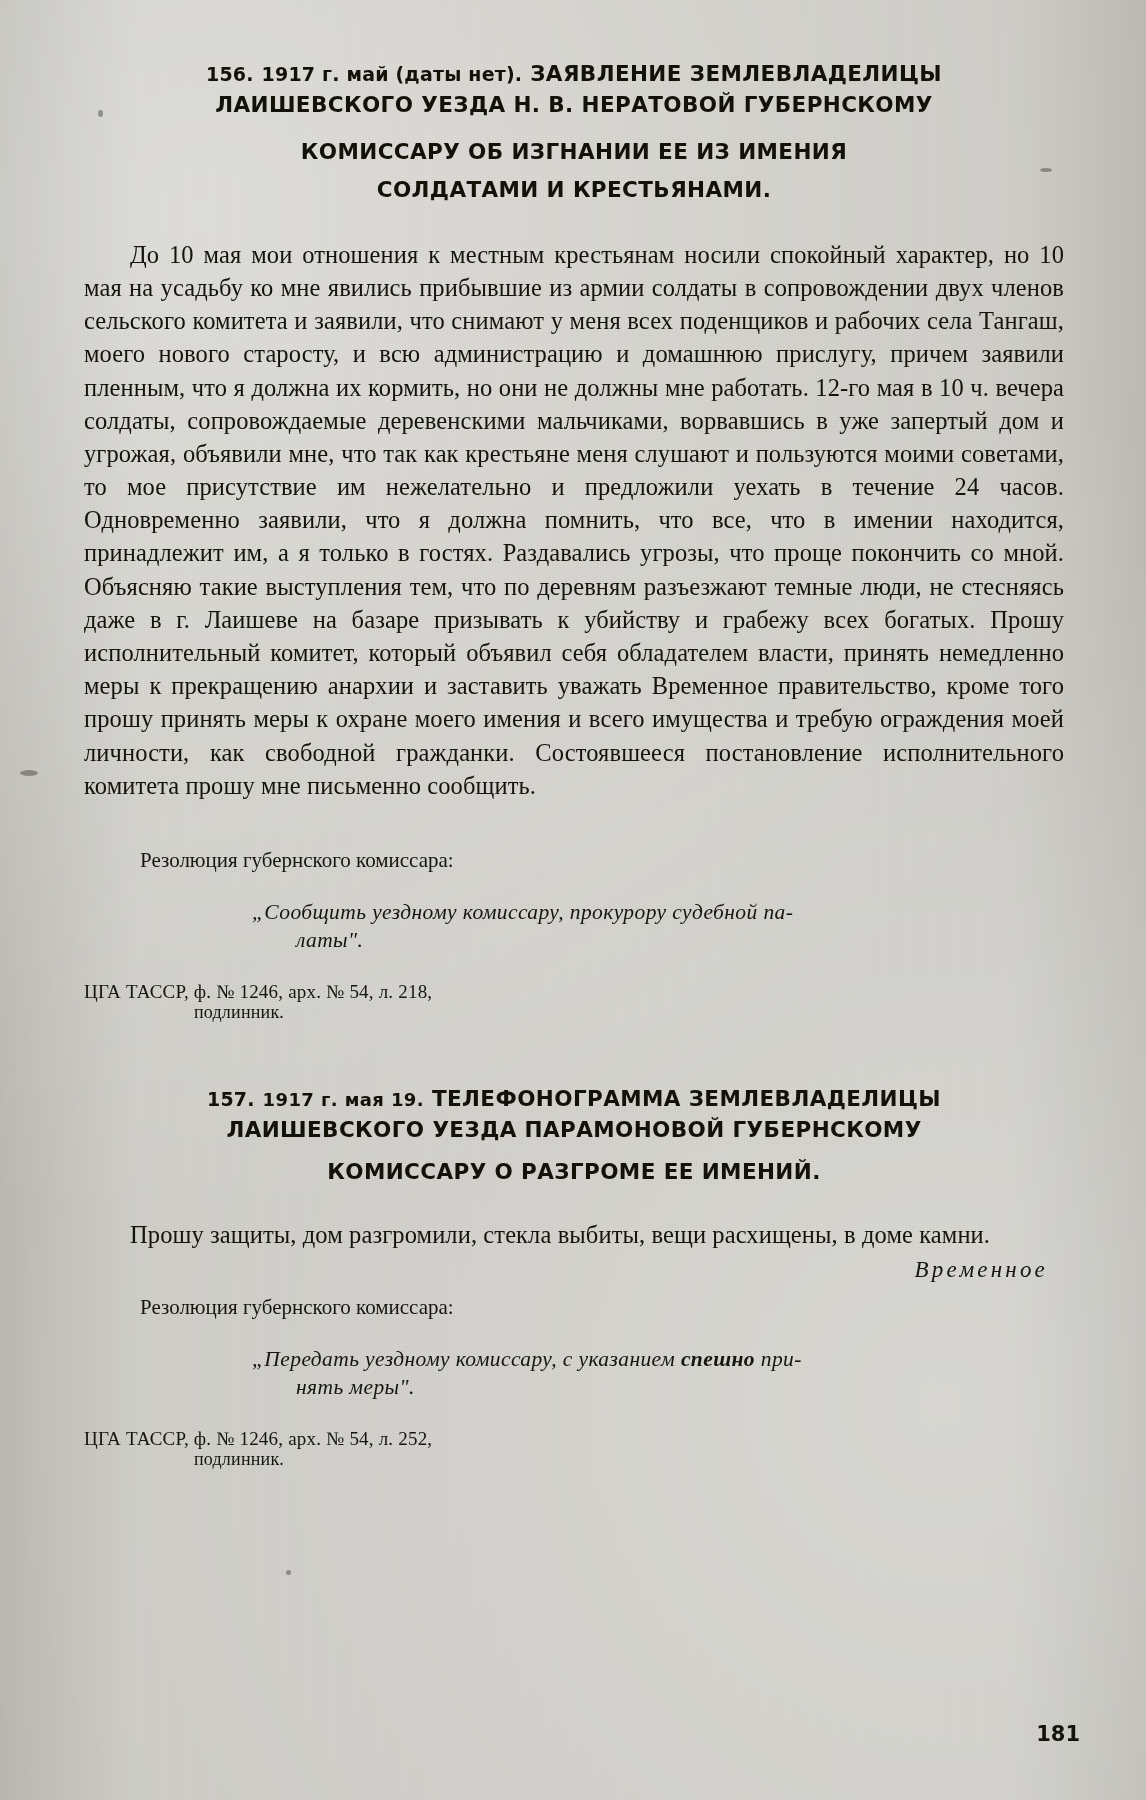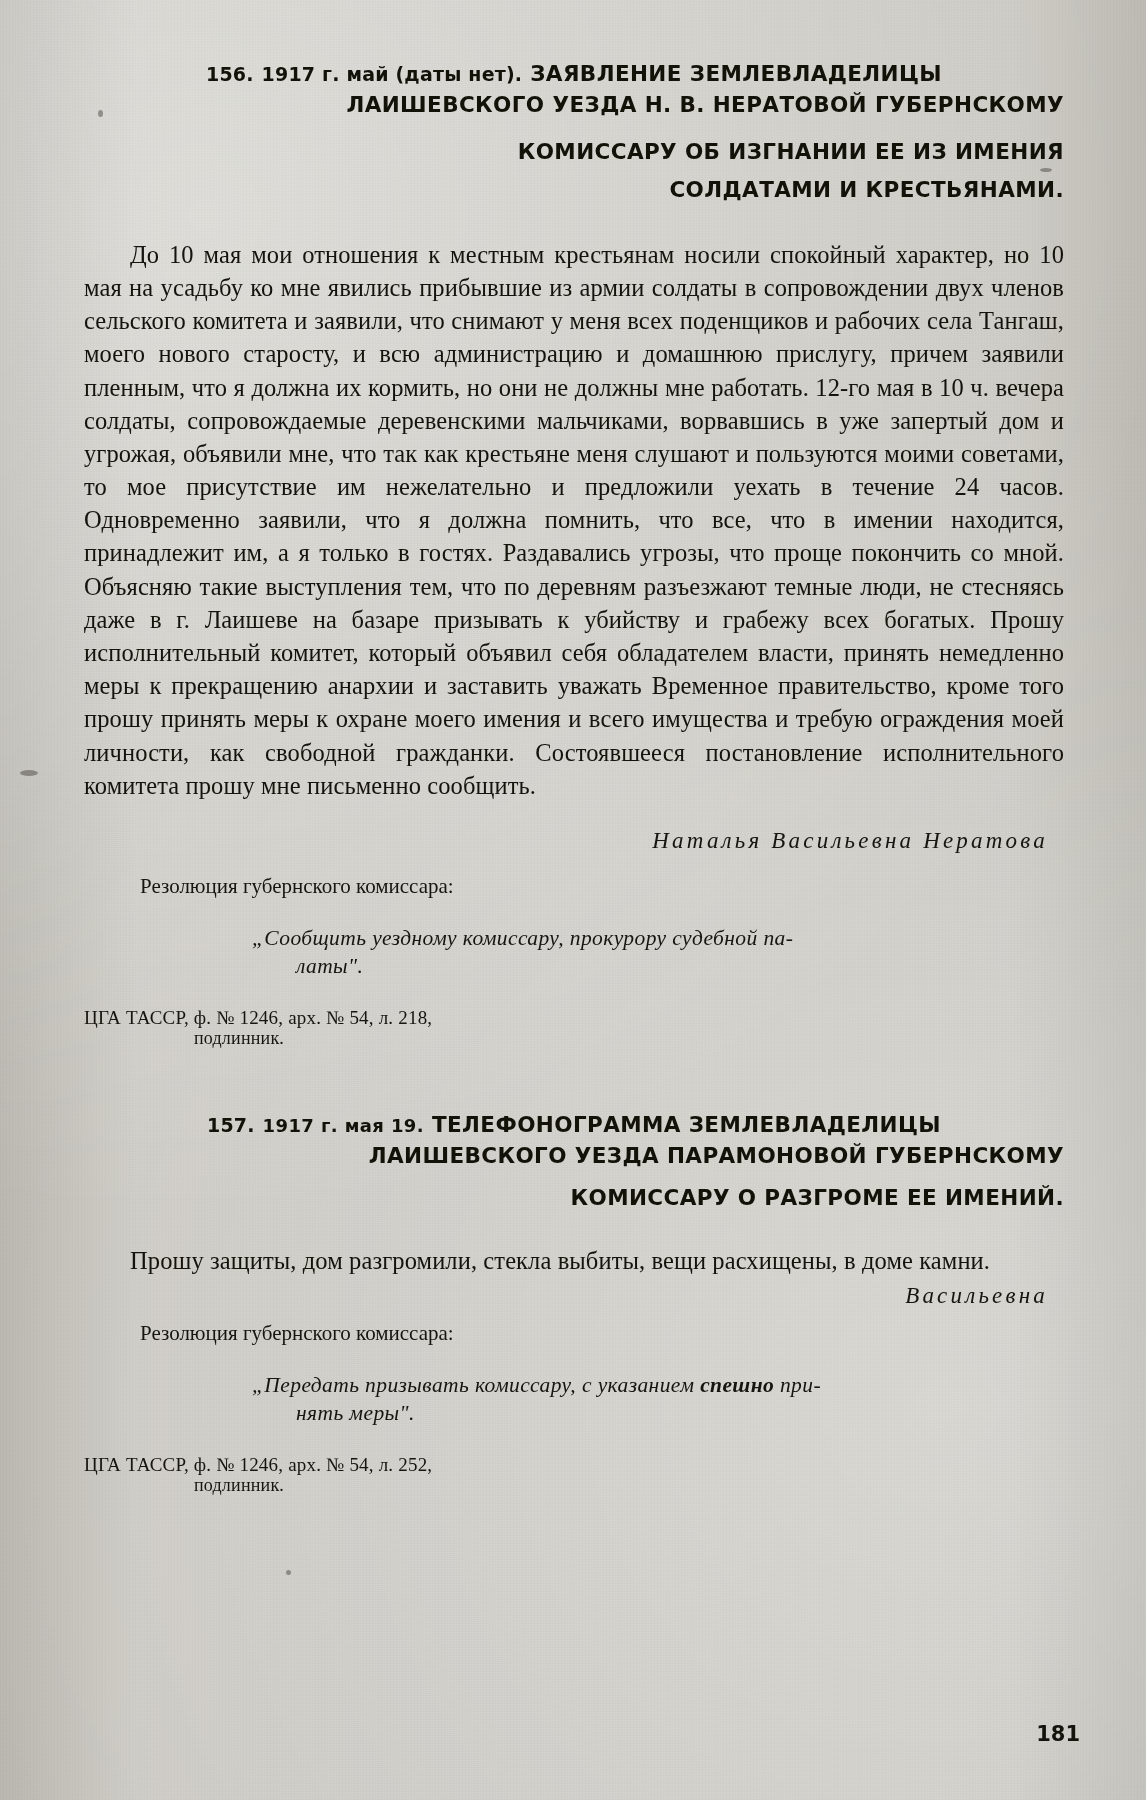--- a/index.html
+++ b/index.html
@@ -40,21 +40,21 @@
   
   .doc-heading {
     font-family: "DejaVu Sans", sans-serif;
     font-weight: bold;
     text-align: center;
     letter-spacing: 0.4px;
     line-height: 1.30;
     color: #131209;
   }
   .h-line-1 { font-size: 21.5px; }
-  .h-line { font-size: 21.5px; text-align: right; }
+  .h-line { font-size: 21.5px; }
   .num-prefix {
     font-size: 19px;
     letter-spacing: 0.2px;
   }
   .small-cap-pref {
     font-size: 18px;
     font-weight: bold;
   }
 
   
@@ -138,21 +138,20 @@
     <div class="doc-heading h-line" style="margin-top:3px;">ЛАИШЕВСКОГО УЕЗДА Н. В. НЕРАТОВОЙ ГУБЕРНСКОМУ</div>
     <div class="doc-heading h-line" style="margin-top:19px;">КОМИССАРУ ОБ ИЗГНАНИИ ЕЕ ИЗ ИМЕНИЯ</div>
     <div class="doc-heading h-line" style="margin-top:10px;">СОЛДАТАМИ И КРЕСТЬЯНАМИ.</div>
 
     <div style="height:34px;"></div>
 
     <p class="body-text" style="margin:0;"><span class="indent"></span><span>До 10 мая мои отношения к местным крестьянам носили спокойный характер, но 10 мая на усадьбу ко мне явились прибывшие из армии солдаты в сопровождении двух членов сельского комитета и заявили, что снимают у меня всех поденщиков и рабочих села Тангаш, моего нового старосту, и всю администрацию и домашнюю прислугу, причем заявили пленным, что я должна их кормить, но они не должны мне работать. 12-го мая в 10 ч. вечера солдаты, сопровождаемые деревенскими мальчиками, ворвавшись в уже запертый дом и угрожая, объявили мне, что так как крестьяне меня слушают и пользуются моими советами, то мое присутствие им нежелательно и предложили уехать в течение 24 часов. Одновременно заявили, что я должна помнить, что все, что в имении находится, принадлежит им, а я только в гостях. Раздавались угрозы, что проще покончить со мной. Объясняю такие выступления тем, что по деревням разъезжают темные люди, не стесняясь даже в г. Лаишеве на базаре призывать к убийству и грабежу всех богатых. Прошу исполнительный комитет, который объявил себя обладателем власти, принять немедленно меры к прекращению анархии и заставить уважать Временное правительство, кроме того прошу принять меры к охране моего имения и всего имущества и требую ограждения моей личности, как свободной гражданки. Состоявшееся постановление исполнительного комитета прошу мне письменно сообщить.</span></p>
 
     <div style="height:26px;"></div>
 
-    <div class="signature">Наталья Васильевна Нератова</div>
 
     <div style="height:20px;"></div>
 
     <div class="resolution-label">Резолюция губернского комиссара:</div>
 
     <div style="height:26px;"></div>
 
     <div class="quote-block">
       <span>„Сообщить уездному комиссару, прокурору судебной па-</span>
       <span class="second-line">латы".</span>
@@ -174,30 +173,30 @@
     </div>
     <div class="doc-heading h-line" style="margin-top:3px;">ЛАИШЕВСКОГО УЕЗДА ПАРАМОНОВОЙ ГУБЕРНСКОМУ</div>
     <div class="doc-heading h-line" style="margin-top:14px;">КОМИССАРУ О РАЗГРОМЕ ЕЕ ИМЕНИЙ.</div>
 
     <div style="height:32px;"></div>
 
     <p class="body-text" style="margin:0;"><span class="indent"></span><span>Прошу защиты, дом разгромили, стекла выбиты, вещи расхищены, в доме камни.</span></p>
 
     <div style="height:6px;"></div>
 
-    <div class="signature">Васильевна</div>
+    <div class="signature">Временное</div>
 
     <div style="height:12px;"></div>
 
     <div class="resolution-label">Резолюция губернского комиссара:</div>
 
     <div style="height:26px;"></div>
 
     <div class="quote-block">
-      <span>„Передать призывать комиссару, с указанием </span><b>спешно</b><span> при-</span>
+      <span>„Передать уездному комиссару, с указанием </span><b>спешно</b><span> при-</span>
       <span class="second-line">нять меры".</span>
     </div>
 
     <div style="height:26px;"></div>
 
     <div class="archive">
       <span>ЦГА ТАССР, ф. № 1246, арх. № 54, л. 252,</span>
       <span class="sub">подлинник.</span>
     </div>
 

